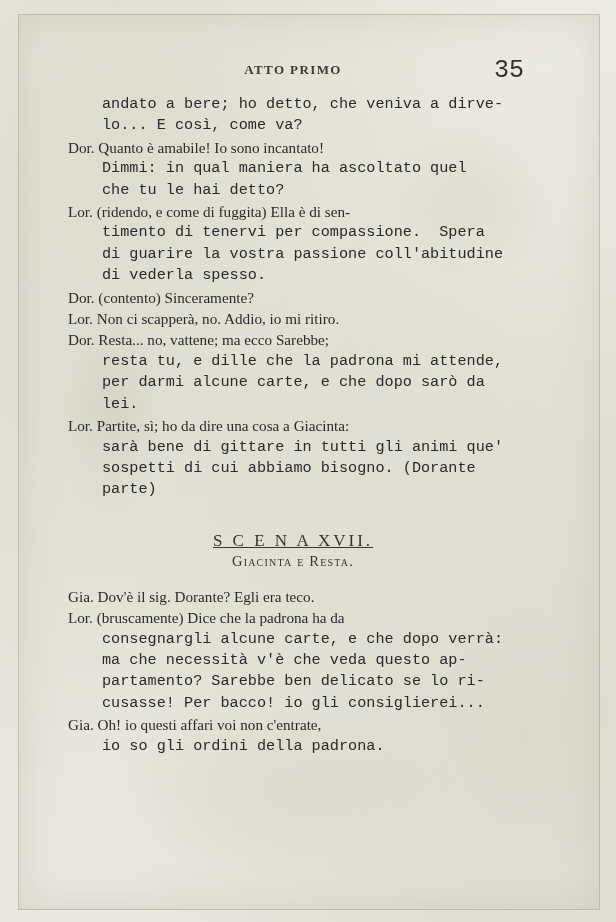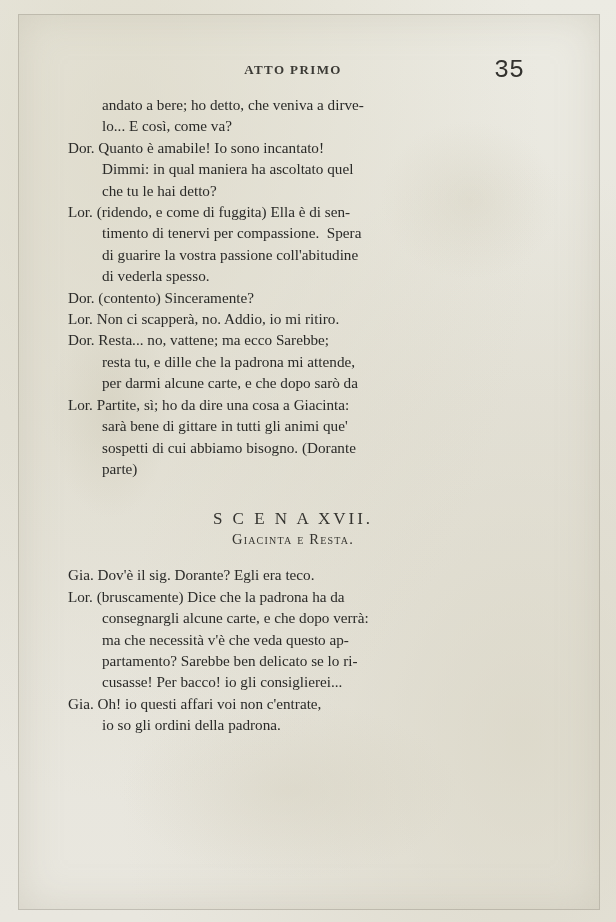--- a/index.html
+++ b/index.html
@@ -69,28 +69,30 @@
   }
   .line {
     white-space: pre-wrap;
     text-indent: 0;
     padding-left: 34px;
     text-indent: -34px;
   }
   .line.cont {
     padding-left: 34px;
     text-indent: 0;
+    font-family: Liberation Mono, monospace;
   }
   .scene-head {
     text-align: center;
     margin-top: 30px;
     margin-bottom: 2px;
     font-size: 17px;
     letter-spacing: 3px;
     color: #34332f;
+    text-decoration: underline;
   }
   .scene-sub {
     text-align: center;
     font-variant: small-caps;
     letter-spacing: 1.2px;
     font-size: 14.5px;
     margin-bottom: 16px;
     color: #35342f;
   }
   .blotch {
@@ -126,20 +128,21 @@
       <div class="line cont">che tu le hai detto?</div>
       <div class="line">Lor. (ridendo, e come di fuggita) Ella è di sen-</div>
       <div class="line cont">timento di tenervi per compassione.  Spera</div>
       <div class="line cont">di guarire la vostra passione coll'abitudine</div>
       <div class="line cont">di vederla spesso.</div>
       <div class="line">Dor. (contento) Sinceramente?</div>
       <div class="line">Lor. Non ci scapperà, no. Addio, io mi ritiro.</div>
       <div class="line">Dor. Resta... no, vattene; ma ecco Sarebbe;</div>
       <div class="line cont">resta tu, e dille che la padrona mi attende,</div>
       <div class="line cont">per darmi alcune carte, e che dopo sarò da</div>
+      <div class="line cont">lei.</div>
       <div class="line">Lor. Partite, sì; ho da dire una cosa a Giacinta:</div>
       <div class="line cont">sarà bene di gittare in tutti gli animi que'</div>
       <div class="line cont">sospetti di cui abbiamo bisogno. (Dorante</div>
       <div class="line cont">parte)</div>
     </div>
 
     <div class="scene-head">S C E N A   XVII.</div>
     <div class="scene-sub">Giacinta e Resta.</div>
 
     <div class="lines">

